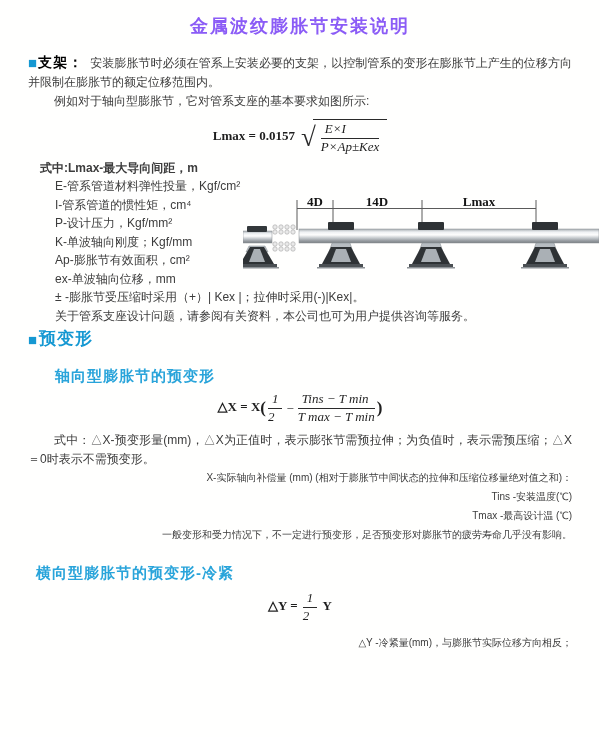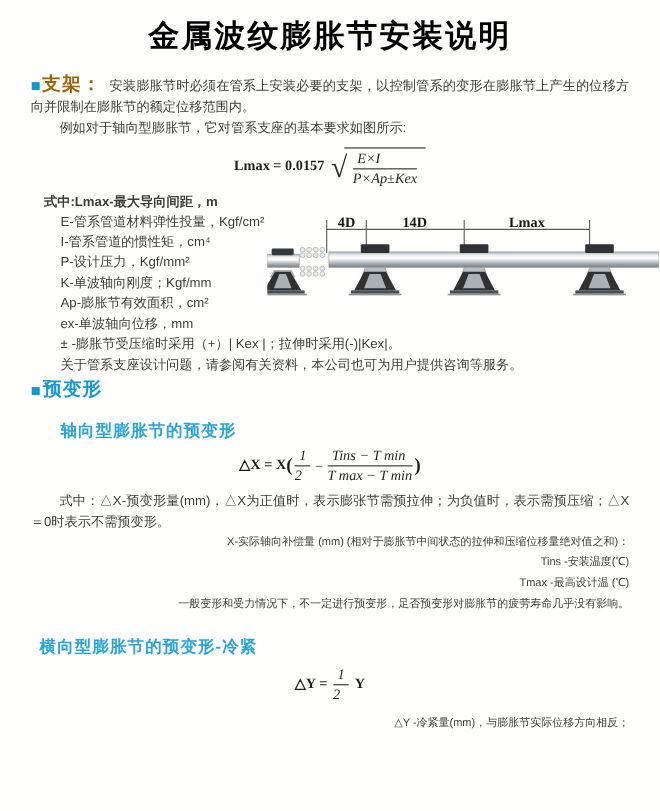--- a/index.html
+++ b/index.html
@@ -12,43 +12,43 @@
     overflow:hidden;
   }
   .page {
     position:relative;
     width:600px; height:737px;
     padding:0 28px;
     overflow:hidden;
   }
   .doc-title {
     margin:14px 0 15px;
-    font-size:28px;
+    font-size:18px;
     font-weight:bold;
     letter-spacing:2px;
     text-align:center;
-    color:#000000;
+    color:#8b5cf6;
   }
   .para {
     margin:0;
     font-size:12px;
     line-height:19px;
     text-align:justify;
     color:#3c3c3c;
   }
   .indent { text-indent:26px; }
   .sec-marker {
     color:#1598d2;
     font-size:15px;
     margin-right:1px;
     vertical-align:-1px;
   }
   .sec-head {
-    color:#a16207;
-    font-size:17px;
+    color:#000000;
+    font-size:14px;
     font-weight:bold;
     margin-right:7px;
     letter-spacing:1px;
   }
   .section-title {
     margin:2px 0 4px;
     font-size:17px;
     font-weight:bold;
     color:#1598d2;
     letter-spacing:1px;

